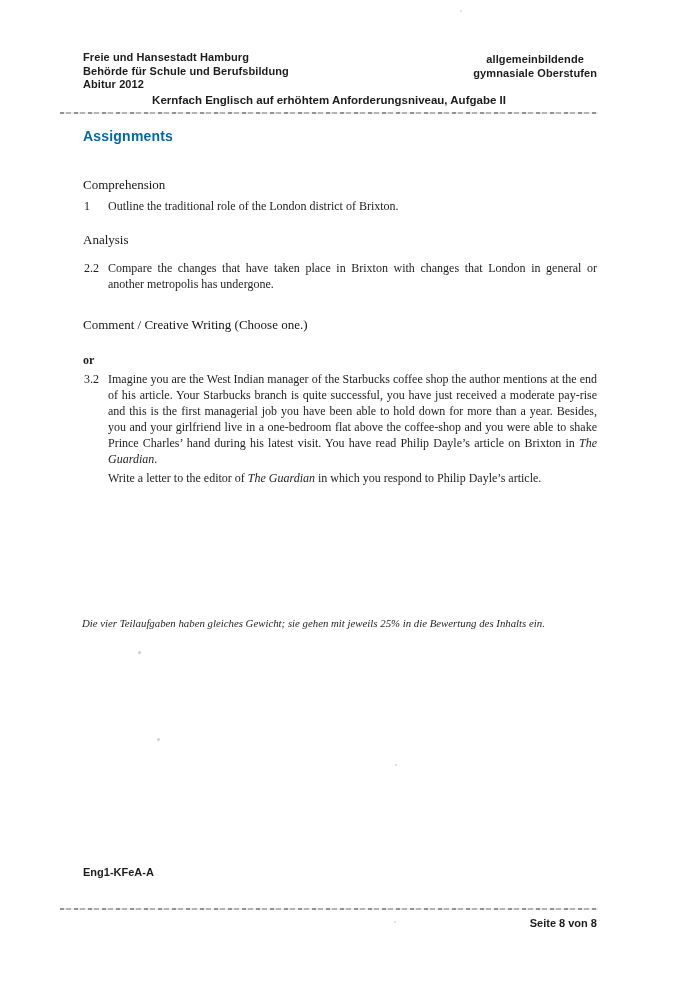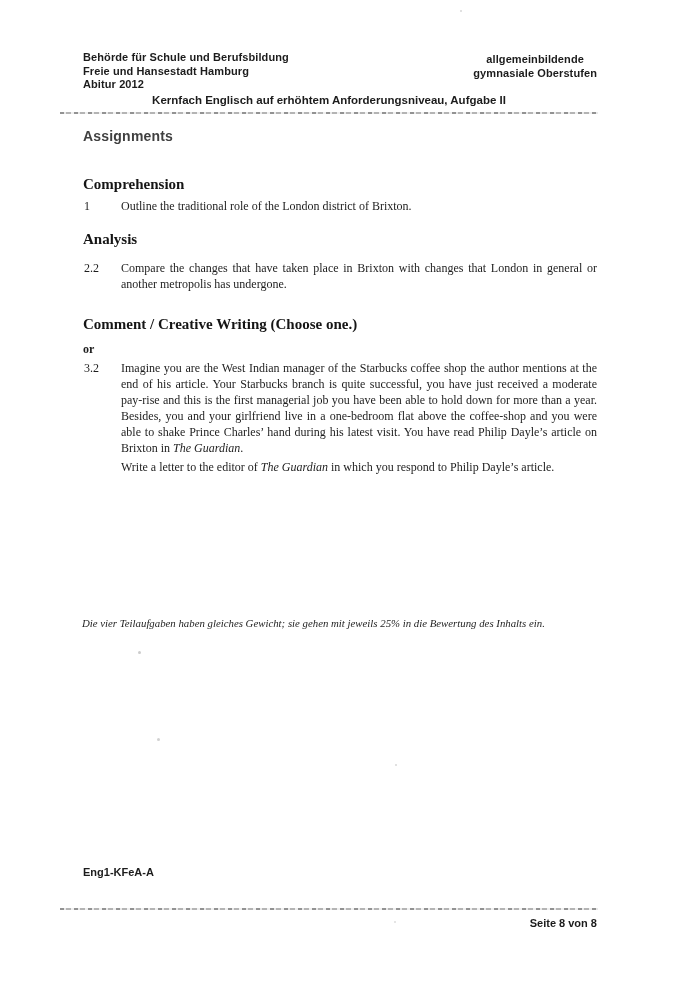--- a/index.html
+++ b/index.html
@@ -33,44 +33,44 @@
     background-image: repeating-linear-gradient(90deg,
       rgba(110,110,110,.75) 0 4px, rgba(205,205,205,.45) 4px 6px,
       rgba(140,140,140,.65) 6px 11px, rgba(225,225,225,.5) 11px 14px);
   }
   .rule-top { top: 112px; }
   .rule-bottom { top: 908px; }
   
   .doc-title {
     position: absolute; left: 83px; top: 128px;
     font: bold 14px/17px "Liberation Sans", sans-serif;
-    color: #404040; letter-spacing: .2px;
+    color: #0369a1; letter-spacing: .2px;
   }
   
   .content {
     position: absolute; left: 83px; top: 170px; width: 514px;
     font: 12px/16px "Liberation Serif", serif;
     color: #1d1d1d;
   }
   .sec-heading {
-    font-weight: bold; font-size: 15px; line-height: 15px; color: #151515;
+    font-weight: normal; font-size: 13px; line-height: 15px; color: #151515;
   }
   .h-comprehension { margin-top: 7px; }
   .h-analysis     { margin-top: 18px; }
   .h-comment      { margin-top: 25px; }
   .task { position: relative; }
   .task .num { position: absolute; left: 1px; top: 0; }
-  .task .body { margin-left: 38px; font-family: Liberation Serif, serif; }
+  .task .body { margin-left: 25px; font-family: Liberation Serif, serif; }
   .just .body { text-align: justify; }
   .t-1  { margin-top: 6px; }
   .t-21 { margin-top: 4px; }
   .t-22 { margin-top: 13px; }
   .t-31 { margin-top: 4px; }
   .t-32 { margin-top: 3px; }
-  .or-label { margin-top: 9px; font-weight: bold; }
+  .or-label { margin-top: 20px; font-weight: bold; }
   .para2 { margin-top: 3px; text-align: left; }
   .it { font-style: italic; }
   
   .footnote {
     position: absolute; left: 82px; top: 616px; width: 480px;
     font: italic 10.8px/14px "Liberation Serif", serif;
     color: #242424;
   }
   
   .ftr-left {
@@ -88,22 +88,22 @@
   .s3 { left: 395px; top: 764px; width: 2px; height: 2px; opacity: .4; }
   .s4 { left: 460px; top: 10px;  width: 2px; height: 2px; opacity: .4; }
   .s5 { left: 394px; top: 921px; width: 2px; height: 2px; opacity: .35; }
 </style>
 </head>
 <body>
 
 <div class="page">
 
   <div class="hdr-left">
+    <div>Freie und Hansestadt Hamburg</div>
     <div>Behörde für Schule und Berufsbildung</div>
-    <div>Freie und Hansestadt Hamburg</div>
     <div>Abitur 2012</div>
   </div>
   <div class="hdr-right">
     <div>allgemeinbildende</div>
     <div>gymnasiale Oberstufen</div>
   </div>
   <div class="hdr-subject">Kernfach Englisch auf erhöhtem Anforderungsniveau, Aufgabe II</div>
   <div class="rule rule-top"></div>
 
   <div class="doc-title">Assignments</div>

